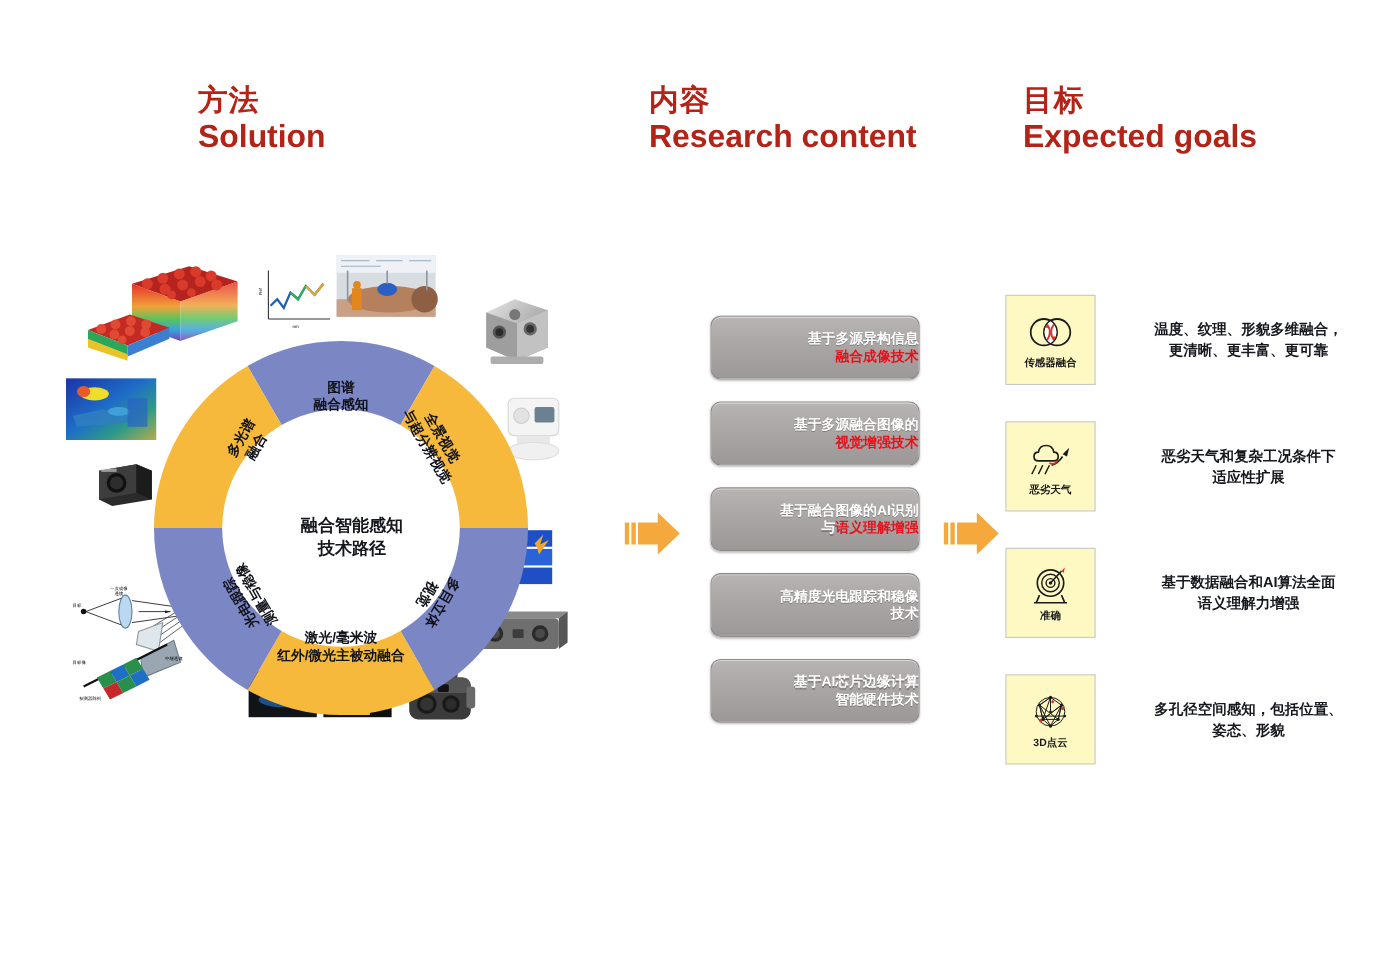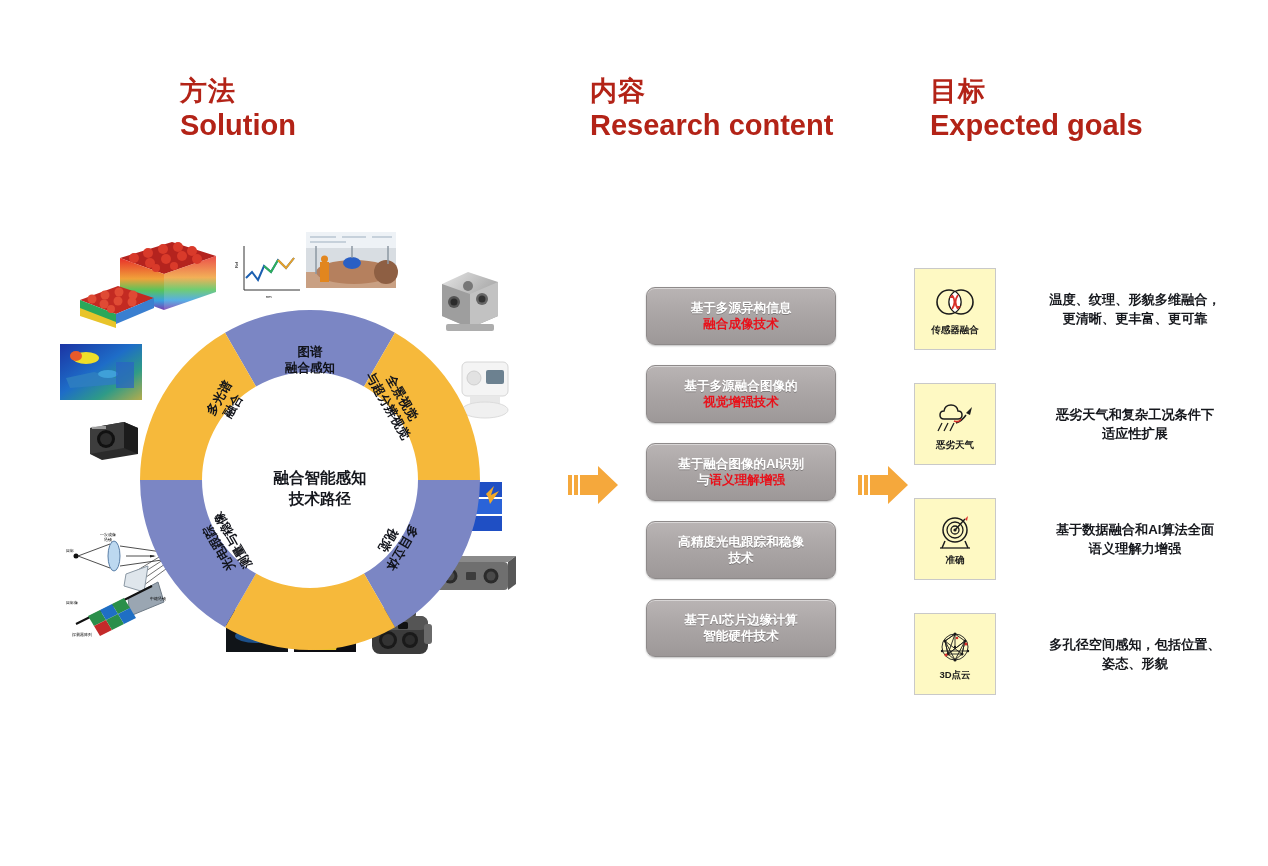--- a/index.html
+++ b/index.html
@@ -26,41 +26,41 @@
   #donut { position:absolute; left:10px; top:10px; width:360px; height:360px; }
   #donut svg { display:block; }
   .seg-label {
     position:absolute; color:#11131a; font-weight:bold; font-size:12.5px;
     line-height:1.28; text-align:center; white-space:nowrap;
     transform-origin:50% 50%;
   }
   #donut-center {
     position:absolute; left:70px; top:155px; width:240px; height:70px;
     display:flex; flex-direction:column; align-items:center; justify-content:center;
-    color:#15171d; font-weight:bold; font-size:15.5px; line-height:1.35; text-align:center;font-family:Liberation Mono, monospace;
+    color:#15171d; font-weight:bold; font-size:15.5px; line-height:1.35; text-align:center;
   }
 
   
   .deco { position:absolute; }
   .deco-cap { font-size:4px; color:#555; }
 
   
   .arrow { position:absolute; top:462px; width:56px; height:46px; }
   #arrow-1 { left:566px; }
   #arrow-2 { left:856px; }
 
   
   #mid-col { position:absolute; left:646px; top:287px; width:190px; }
   .mid-box {
     width:190px; height:58px; margin-bottom:20px;
     border-radius:9px;
     background:linear-gradient(180deg,#b9b4b4 0%,#aba6a6 45%,#9d9898 100%);
     border:1px solid #8e8a8a;
     box-shadow:0 1px 2px rgba(0,0,0,.25), inset 0 1px 0 rgba(255,255,255,.45);
-    display:flex; flex-direction:column; align-items:center; justify-content:center;
+    display:flex; flex-direction:column; align-items:flex-end; justify-content:center;
     text-align:center; line-height:1.3;
   }
   .mid-box .l1 { color:#ffffff; font-weight:bold; font-size:12.6px; text-shadow:0 1px 0 rgba(0,0,0,.25); }
   .mid-box .l2 { color:#ffffff; font-weight:bold; font-size:12.6px; text-shadow:0 1px 0 rgba(0,0,0,.25); }
   .mid-box .l2 em { font-style:normal; color:#E8111B; text-shadow:none; }
   .mid-box .l2.red { color:#E8111B; text-shadow:none; }
 
   
   #right-col { position:absolute; left:914px; top:268px; width:340px; }
   .goal-row { display:flex; align-items:center; height:82px; margin-bottom:33px; }
@@ -339,20 +339,24 @@
     <div class="seg-label" id="lbl-1" style="left:205px; top:86px; width:120px; transform:rotate(60deg);">
       <div>全景视觉</div>
       <div>与超分辨视觉</div>
     </div>
 
     <div class="seg-label" id="lbl-2" style="left:205px; top:228px; width:120px; transform:rotate(120deg);">
       <div>多目立体</div>
       <div>视觉</div>
     </div>
 
+    <div class="seg-label" id="lbl-3" style="left:70px; top:272px; width:220px;">
+      <div>激光/毫米波</div>
+      <div>红外/微光主被动融合</div>
+    </div>
 
     <div class="seg-label" id="lbl-4" style="left:36px; top:228px; width:120px; transform:rotate(-120deg);">
       <div>光电跟踪</div>
       <div>测量与稳像</div>
     </div>
 
     <div class="seg-label" id="lbl-5" style="left:36px; top:86px; width:120px; transform:rotate(-60deg);">
       <div>多光谱</div>
       <div>融合</div>
     </div>

